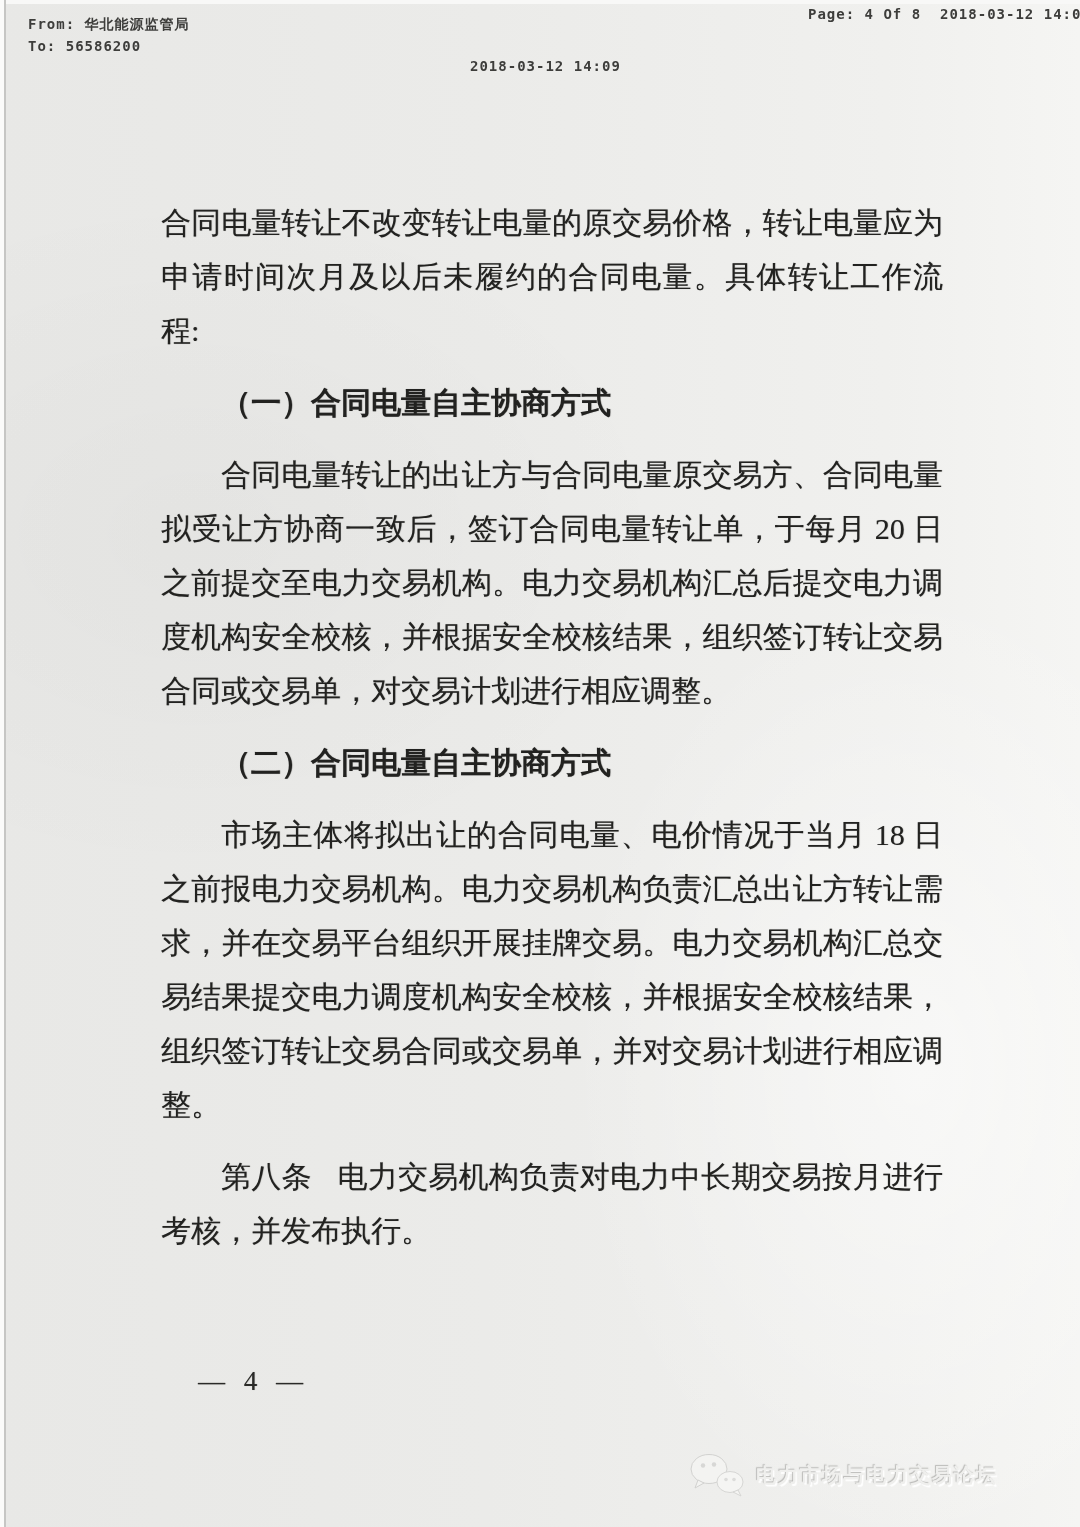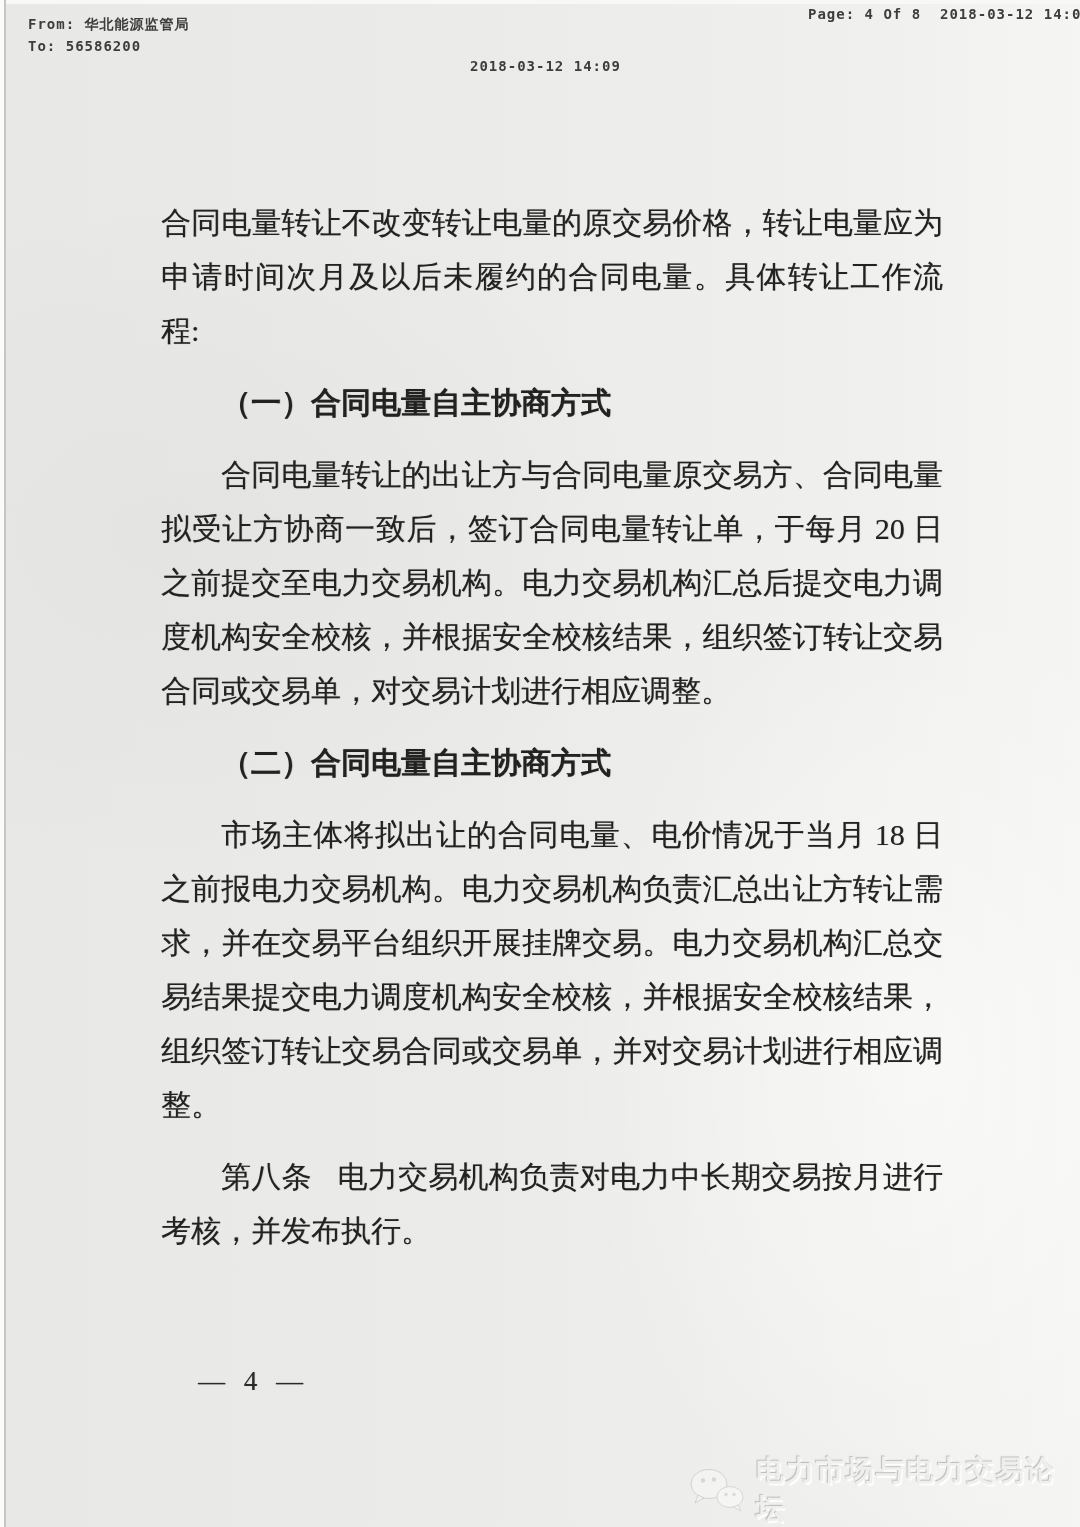--- a/index.html
+++ b/index.html
@@ -69,21 +69,21 @@
     text-shadow: 0.4px 0.4px 0.7px rgba(35,35,33,0.4);
   }
   
   .watermark {
     position: absolute;
     left: 688px; top: 1452px;
     display: flex; align-items: center; gap: 10px;
   }
   .watermark-text {
     font-family: Liberation Serif, serif;
-    font-size: 28px;
+    font-size: 20px;
     font-weight: bold;
     letter-spacing: 2px;
     color: #efefed;
     text-shadow: -1px -1px 1px rgba(168,168,166,0.75), 1.5px 1.5px 1px rgba(255,255,255,0.95);
   }
   .wechat-icon { flex: 0 0 auto; }
 </style>
 </head>
 <body>
 

